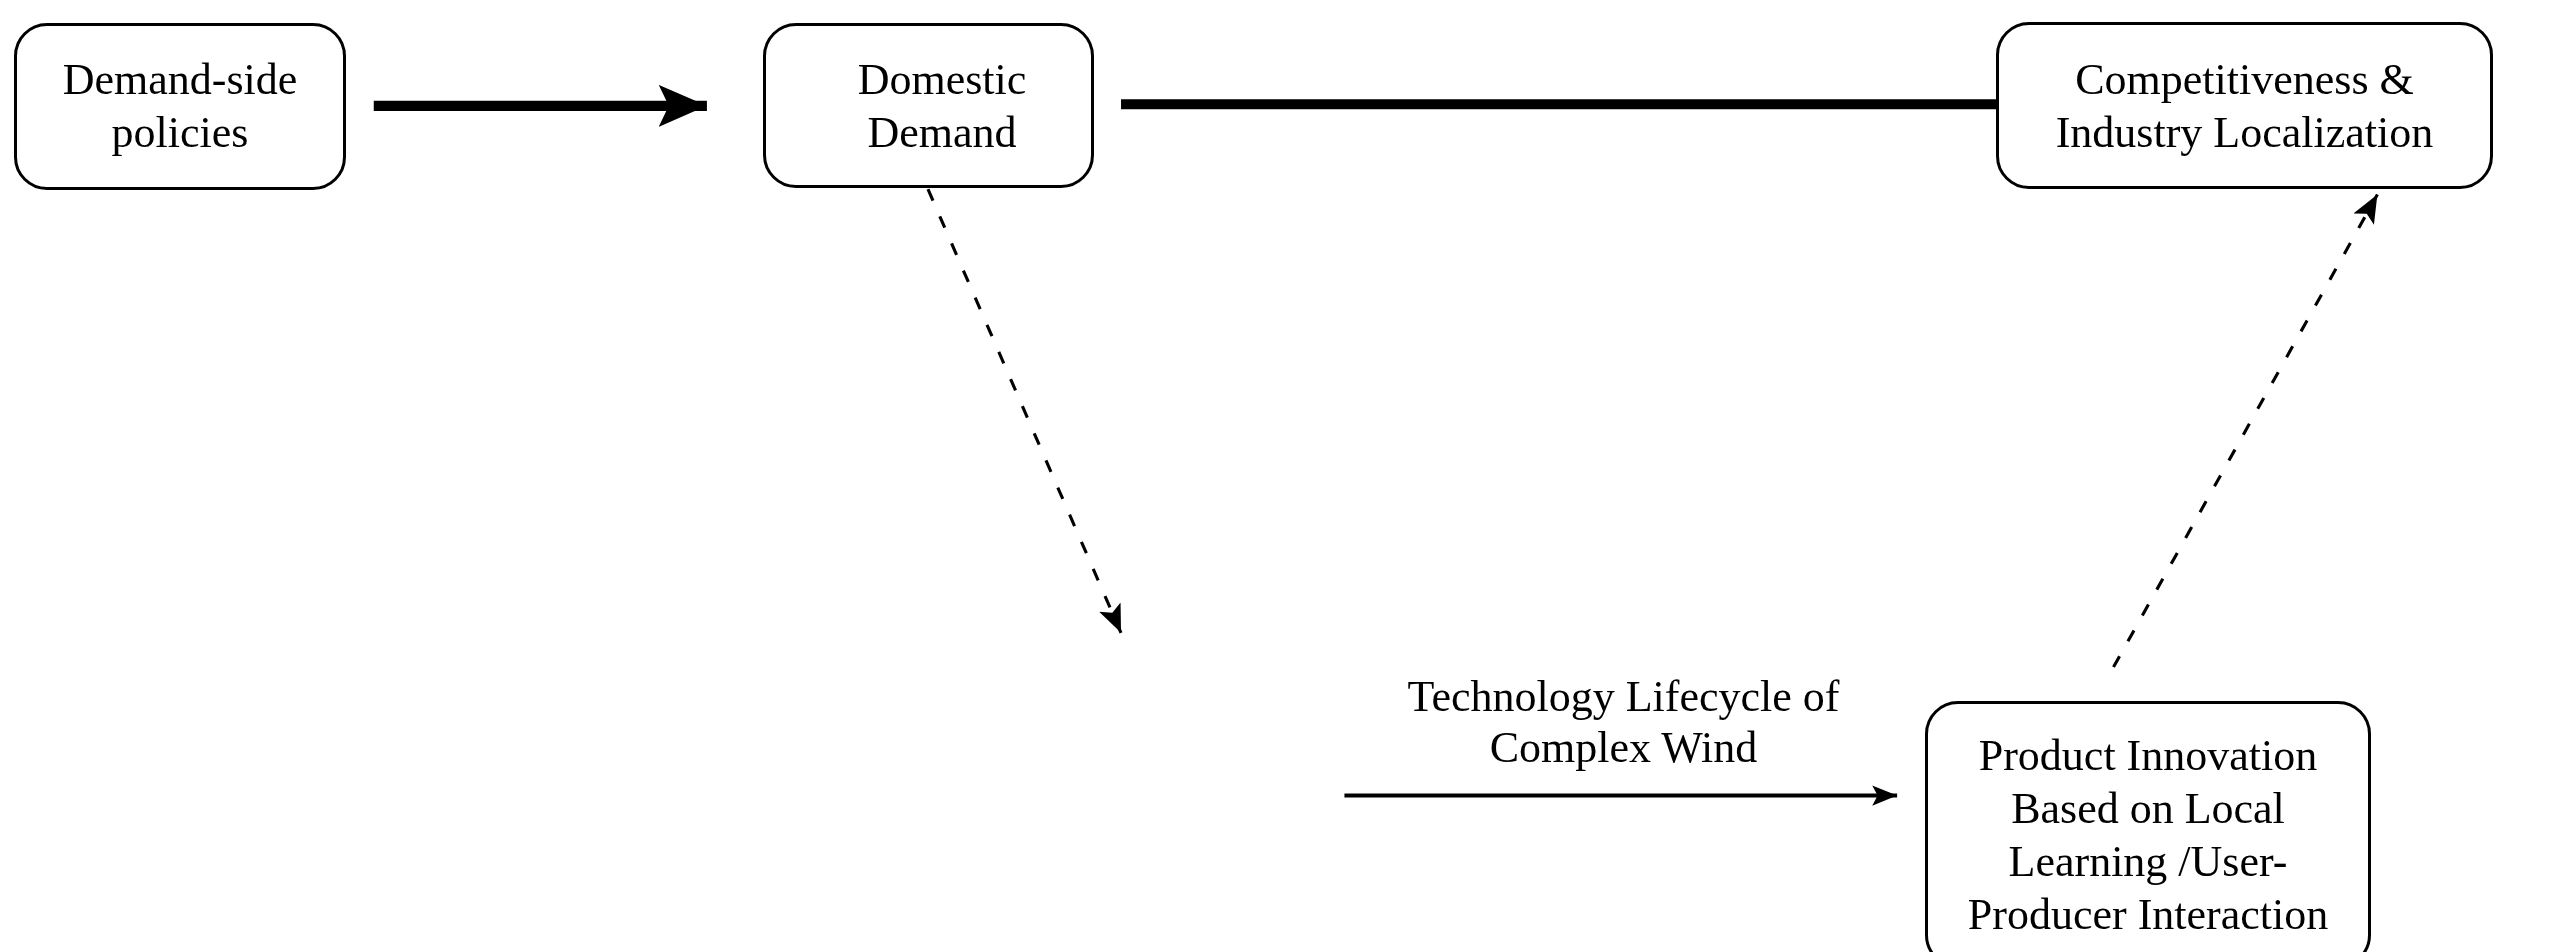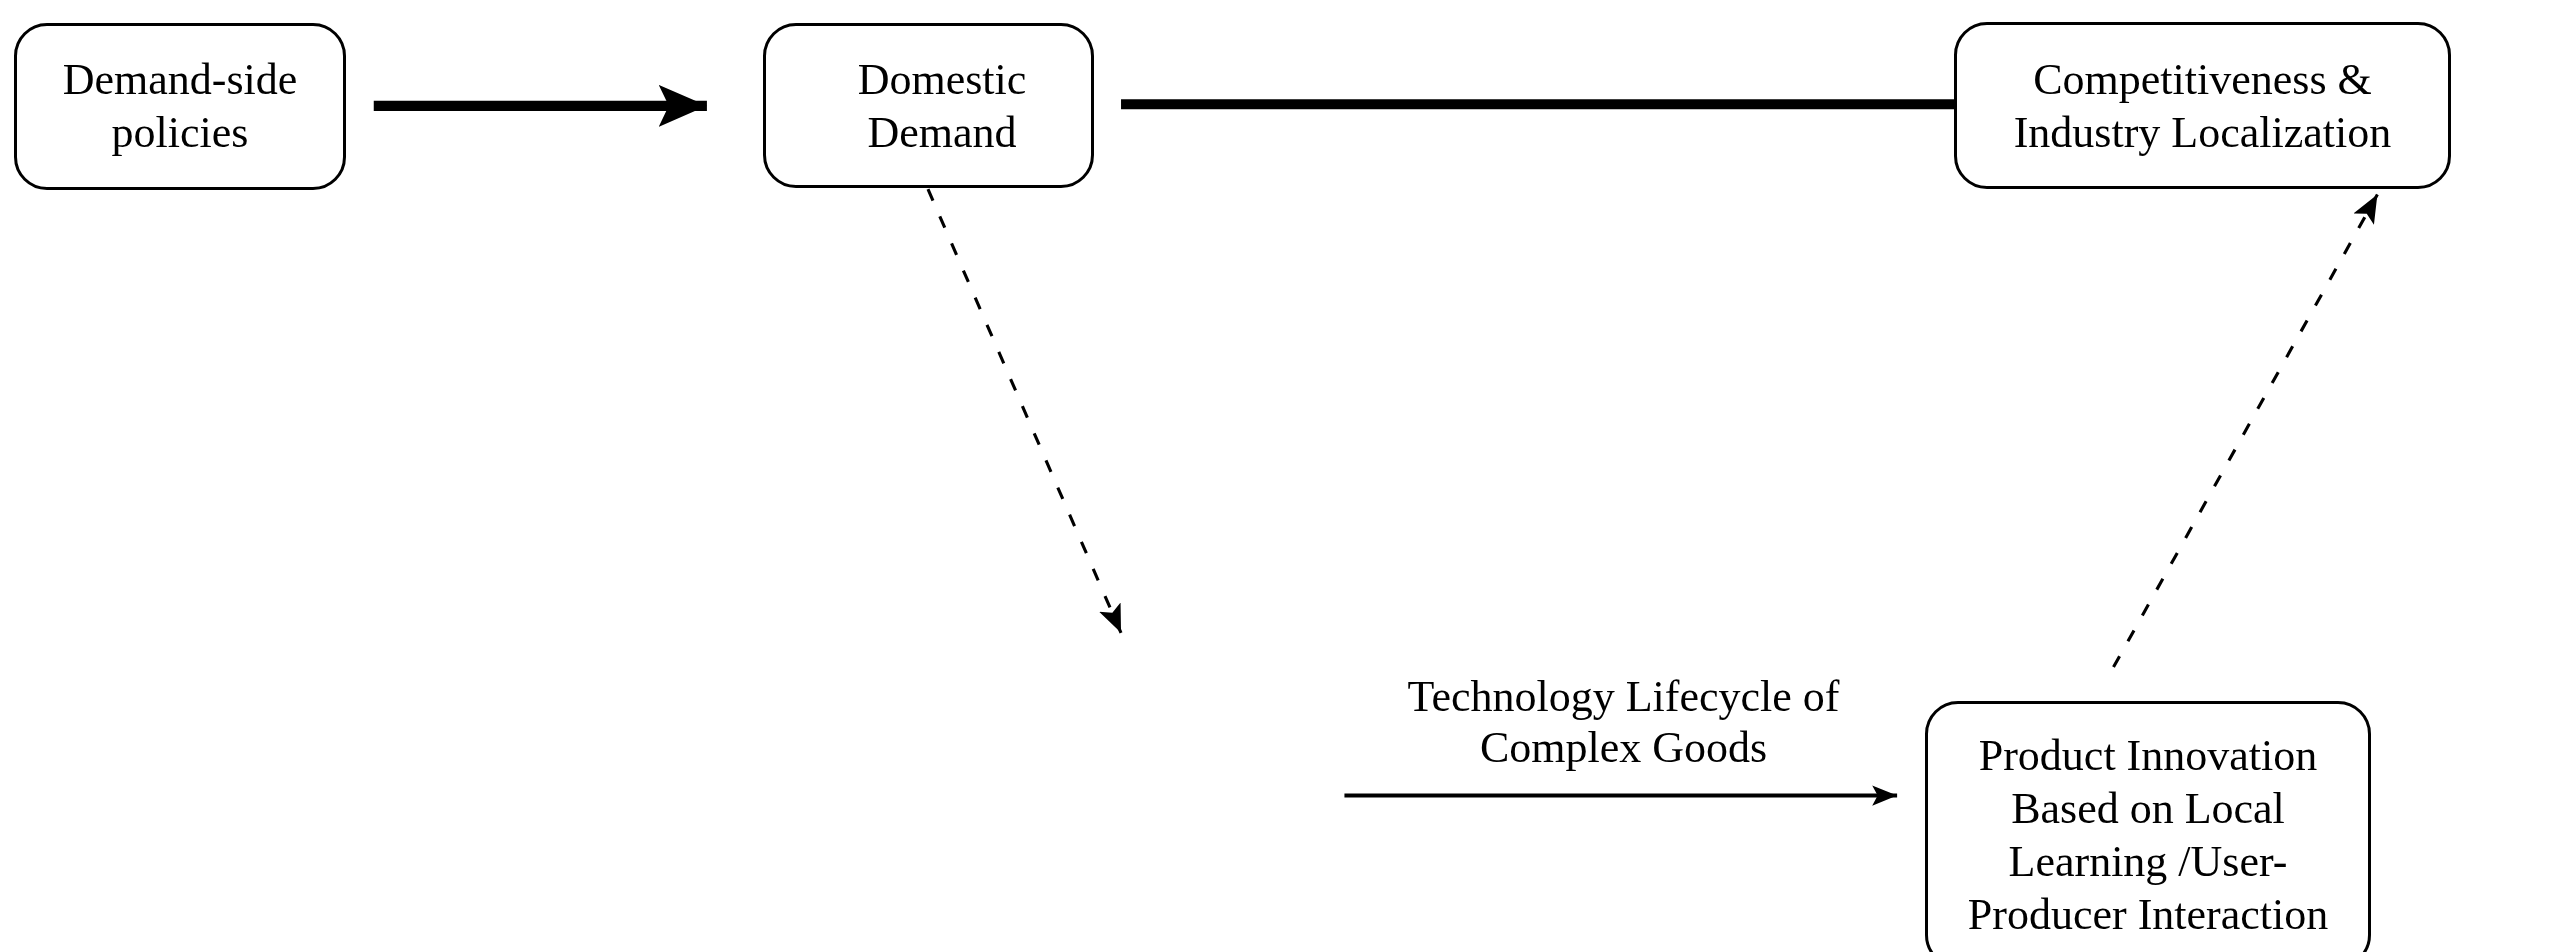--- a/index.html
+++ b/index.html
@@ -36,21 +36,21 @@
     text-align: center;
   }
   .node-label {
     white-space: pre-line;
     font-size: 44px;
     line-height: 53px;
     color: #000000;
   }
   .n1 { left: 14px;   top: 22.6px;  width: 332px; height: 167px; }
   .n2 { left: 763px;  top: 23.4px;  width: 331px; height: 165px; padding-left: 27px; }
-  .n3 { left: 1954px; top: 22px;  width: 497px; height: 167px; }
+  .n3 { left: 1996px; top: 22px;  width: 497px; height: 167px; }
   .n4 { left: 982px; top: 642px; width: 360px; height: 266px; }
   .n5 { left: 1925px; top: 669px; width: 446px; height: 267px; margin-top: 32px; }
   .edge-label {
     position: absolute;
     left: 1351px;
     top: 671px;
     width: 545px;
     text-align: center;
     white-space: pre-line;
     font-size: 44px;
@@ -115,16 +115,16 @@
 
 
   <div class="node n5">
     <div class="node-label">Product Innovation
 Based on Local
 Learning /User-
 Producer Interaction</div>
   </div>
 
   <div class="edge-label">Technology Lifecycle of
-Complex Goods</div>
+Complex Wind</div>
 
 </div>
 
 
 </body></html>

